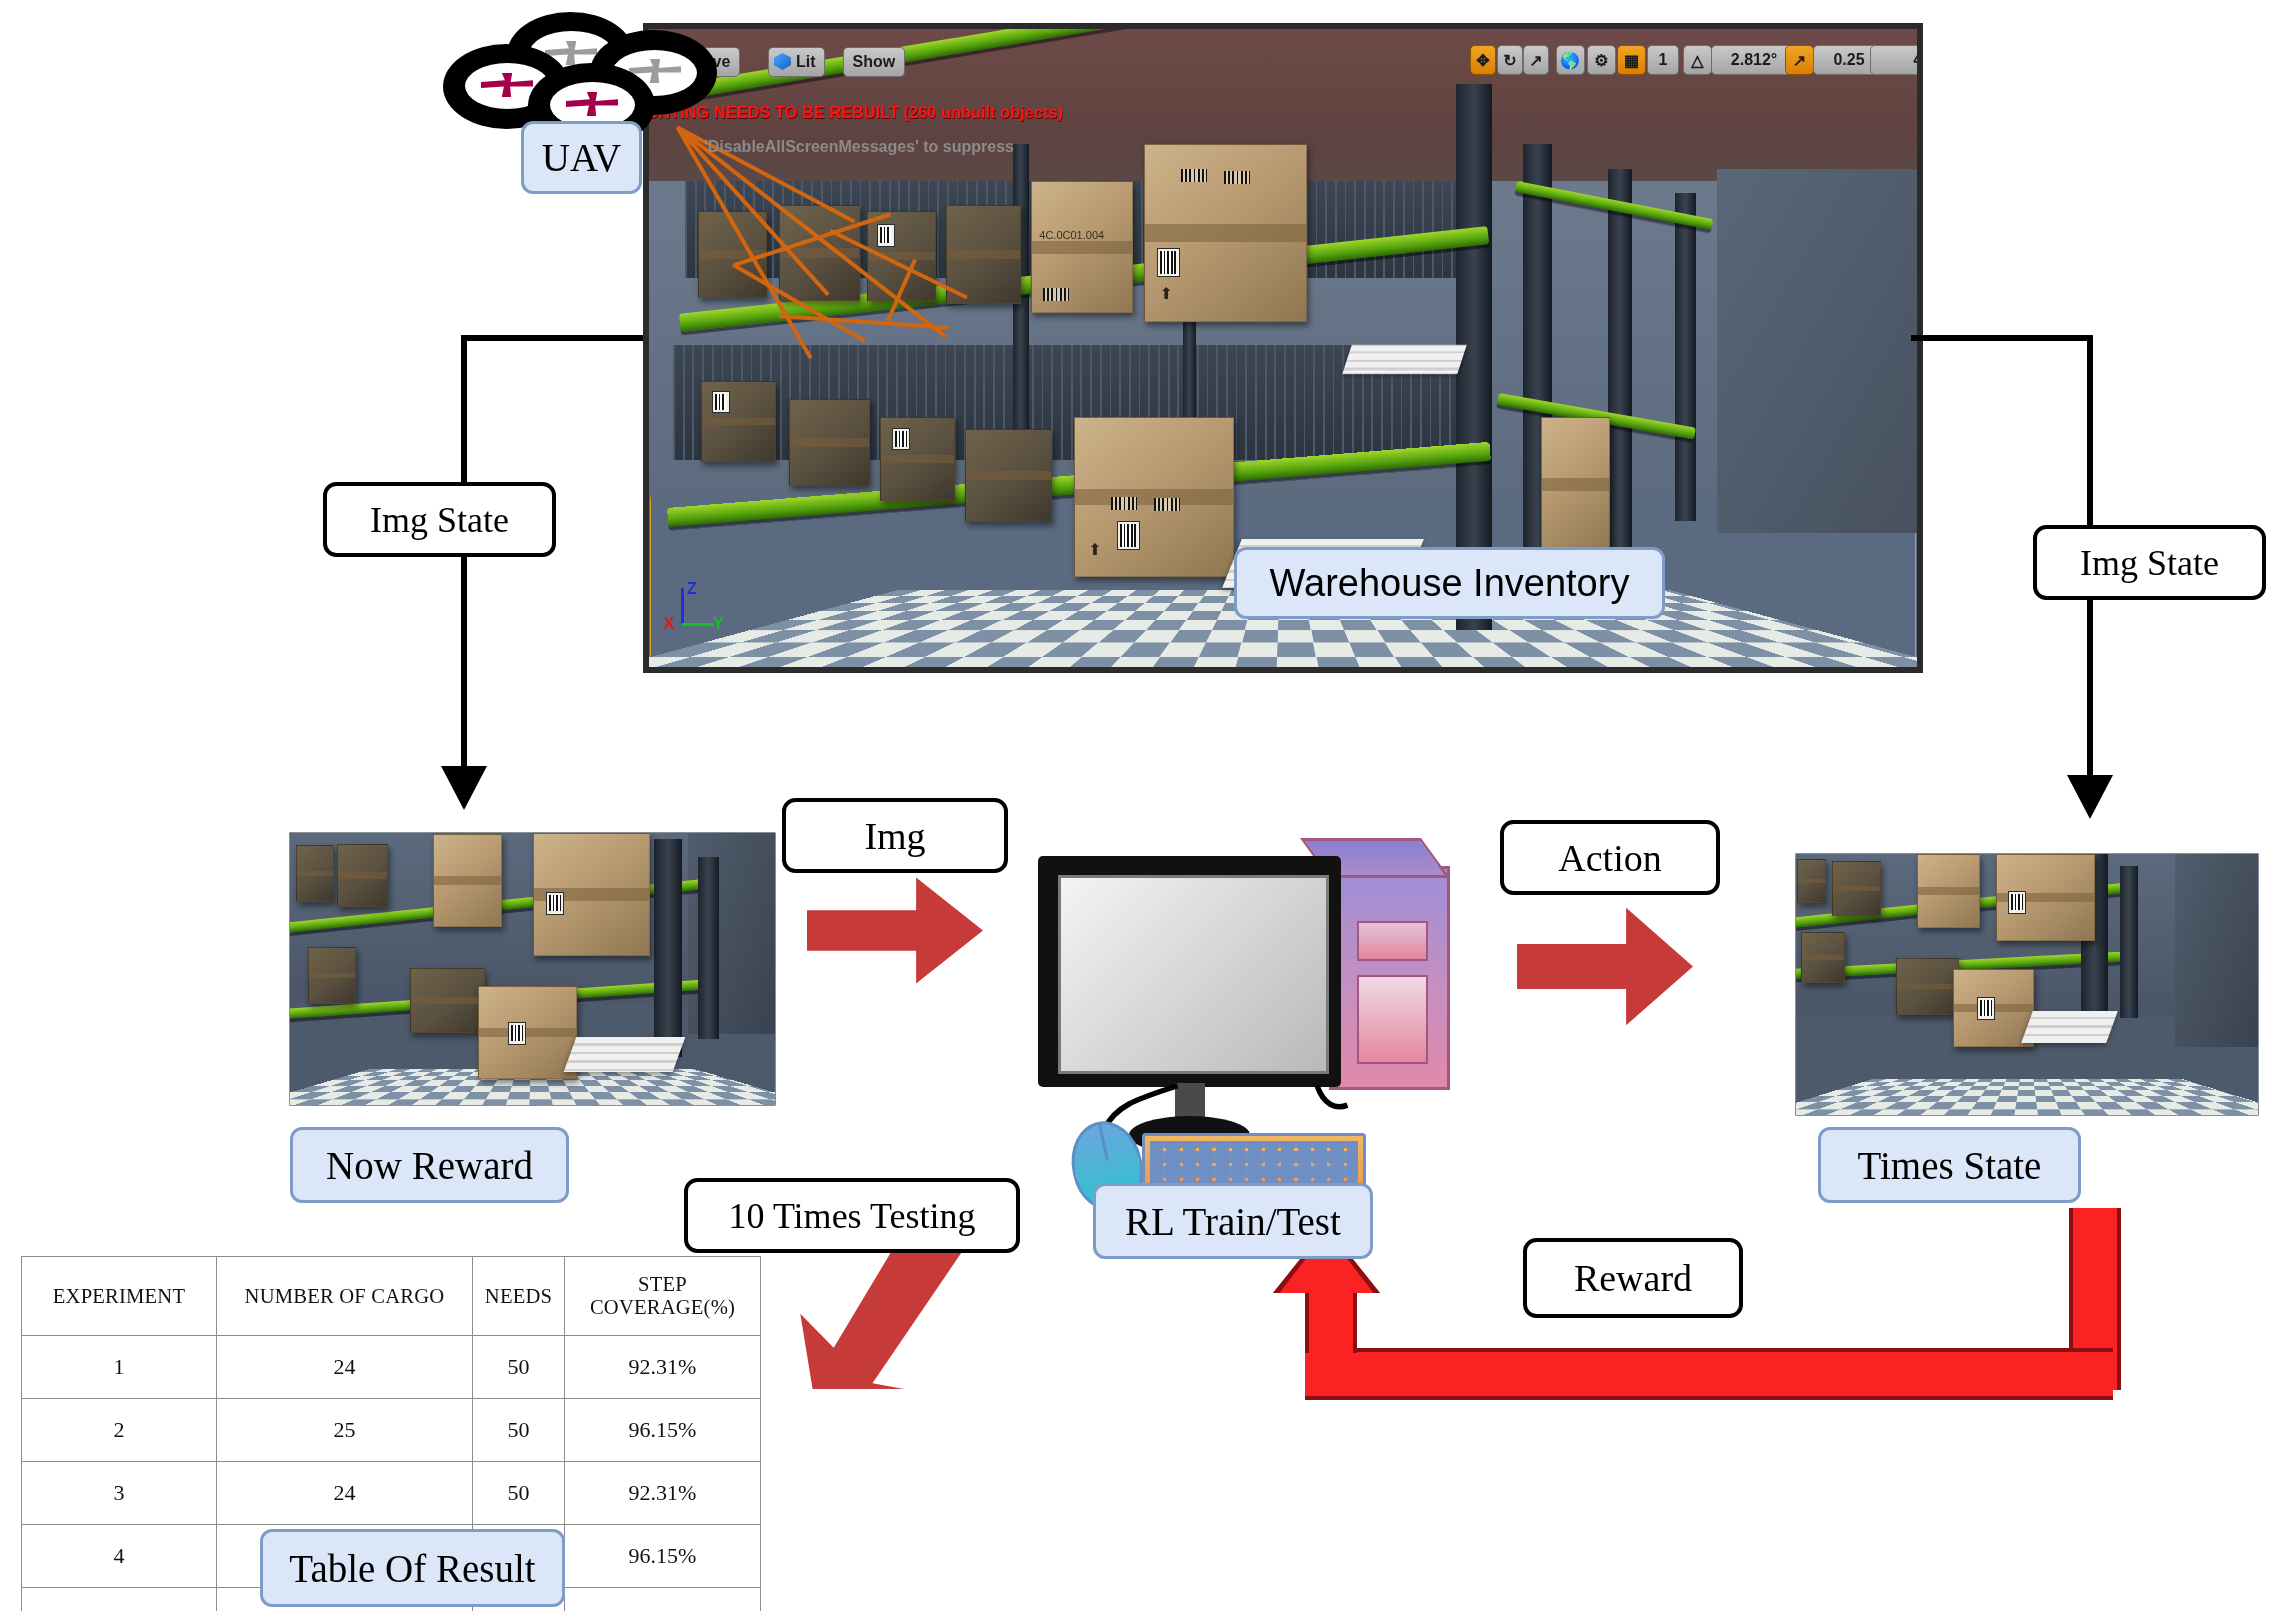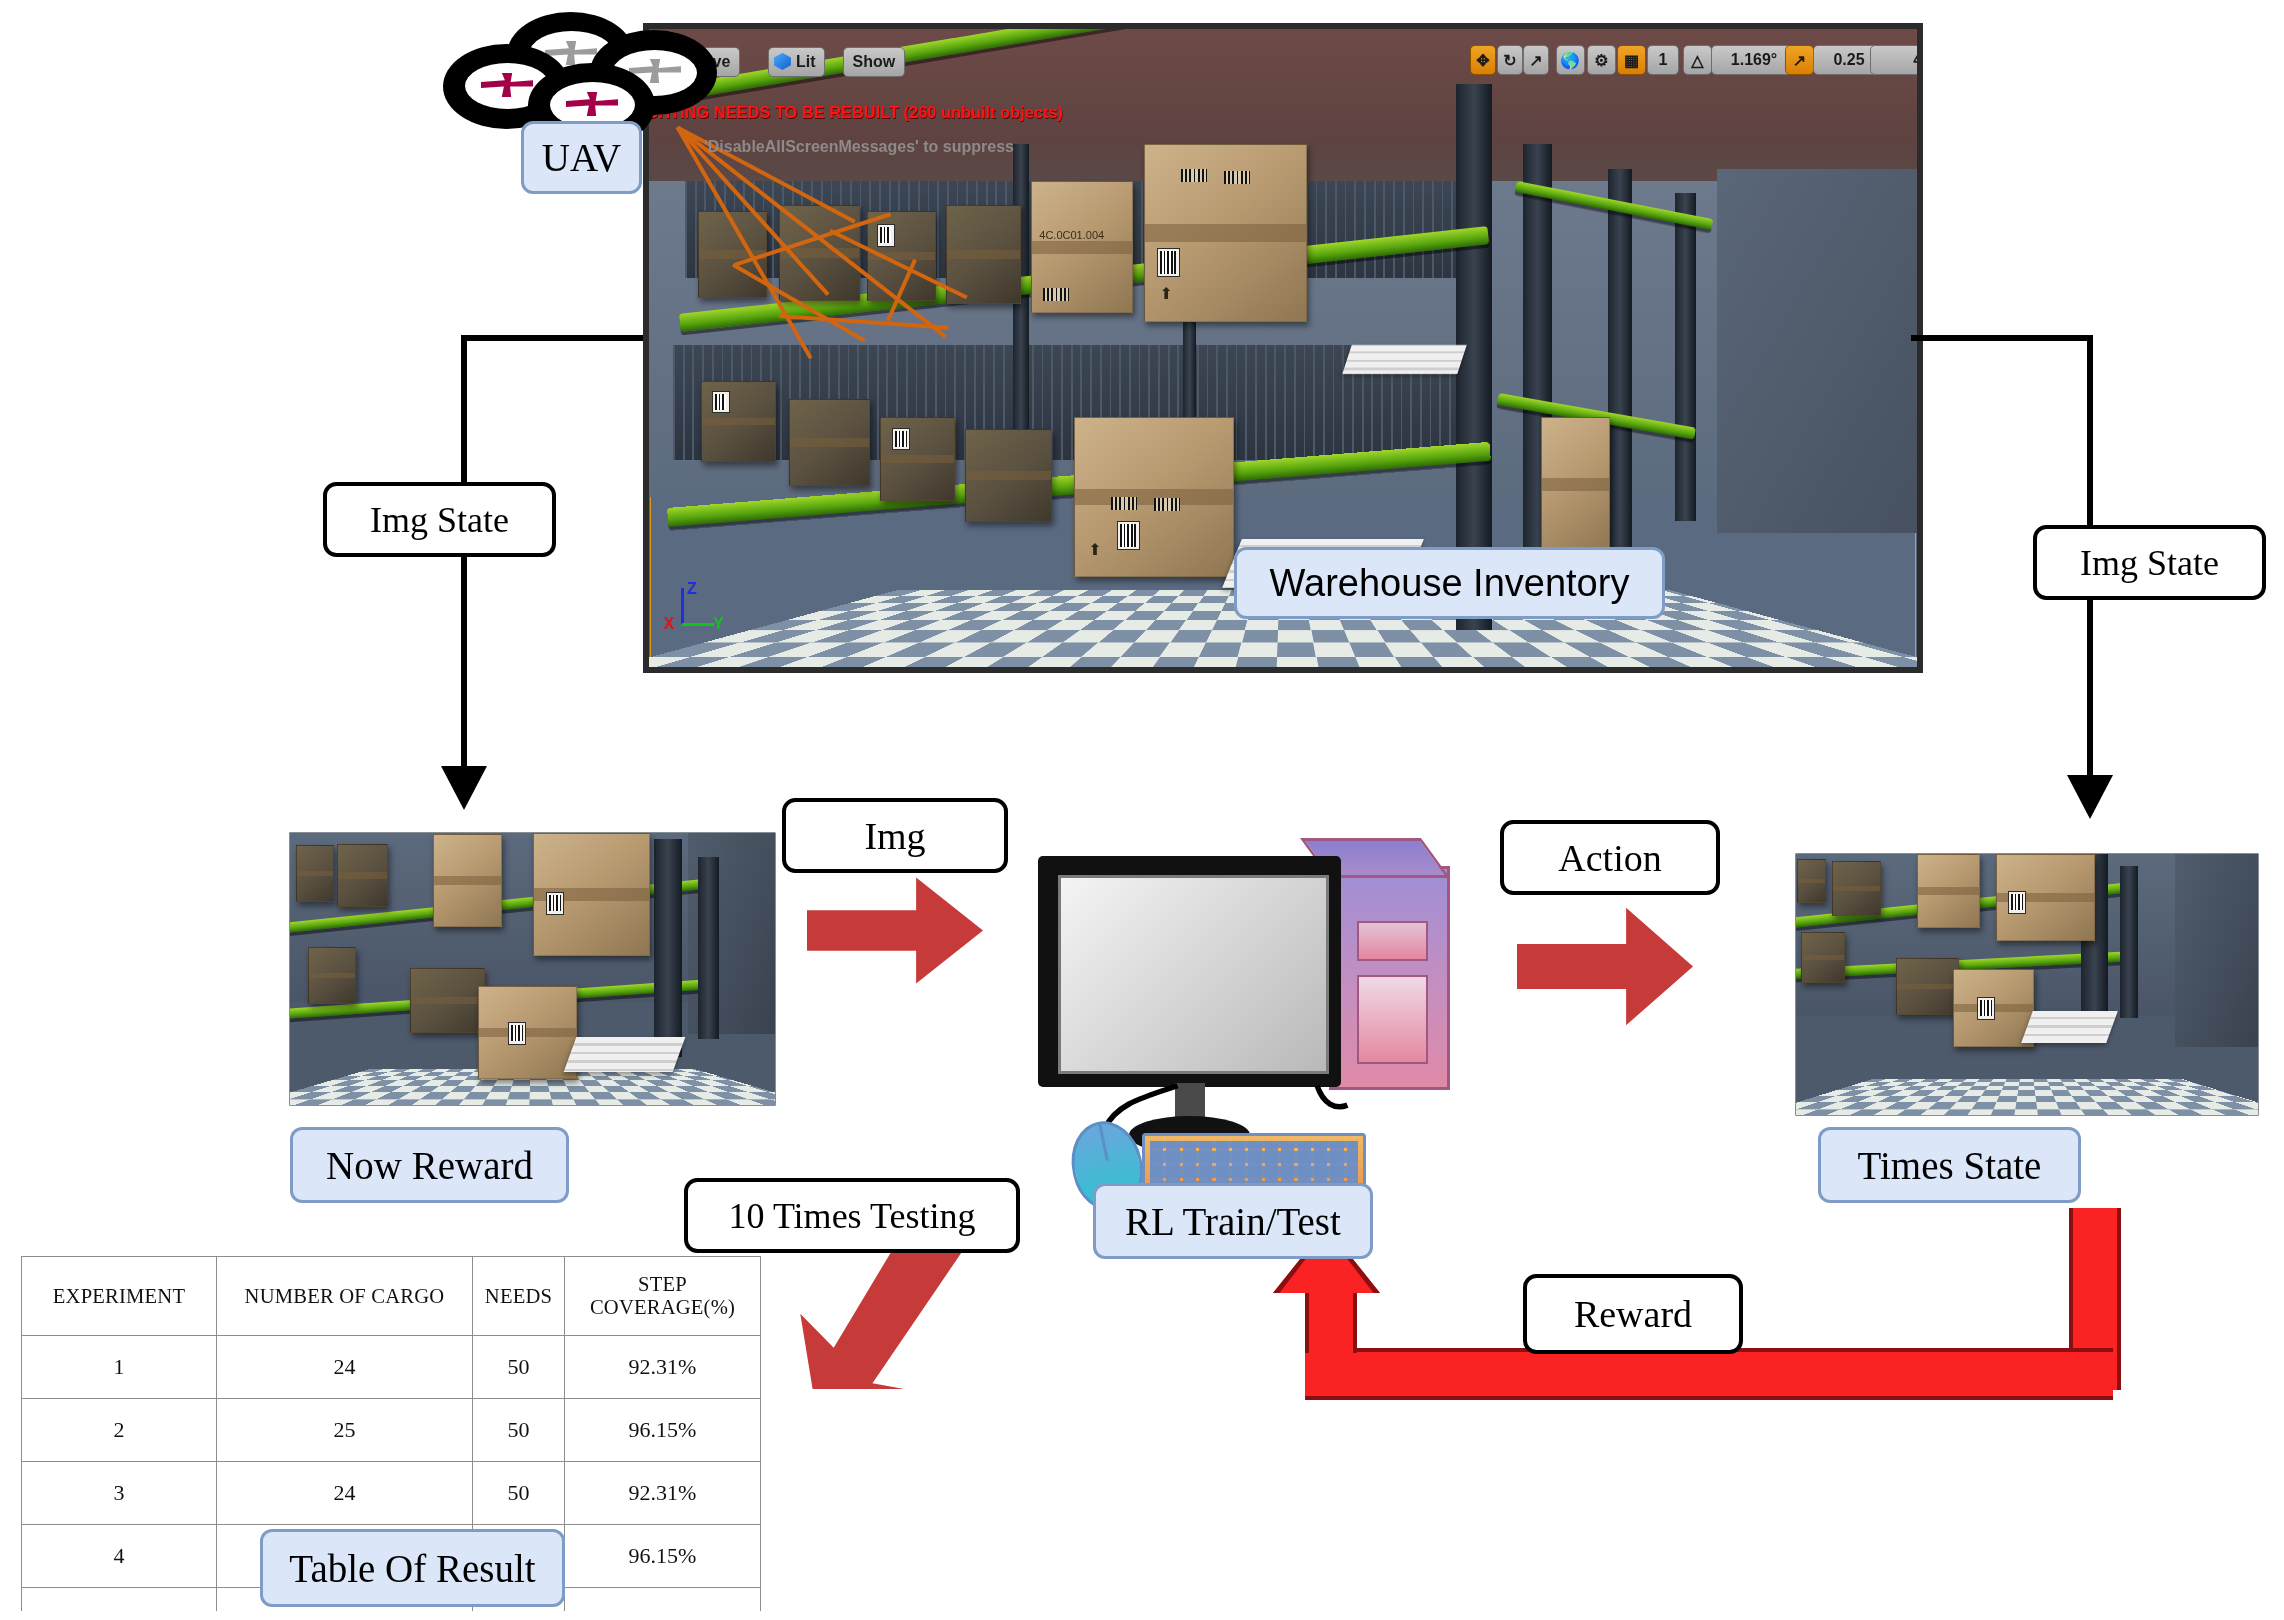--- a/index.html
+++ b/index.html
@@ -207,21 +207,21 @@
   <div class="ue-warn2" style="left:55px;top:109px;font-weight:bold;">'DisableAllScreenMessages' to suppress</div>
 
   <div class="ue-btn orange" style="left:821px;top:16px;width:24px;padding:0;">✥</div>
   <div class="ue-btn" style="left:848px;top:16px;width:24px;padding:0;">↻</div>
   <div class="ue-btn" style="left:874px;top:16px;width:24px;padding:0;">↗</div>
   <div class="ue-btn" style="left:907px;top:16px;width:27px;padding:0;">🌎</div>
   <div class="ue-btn" style="left:938px;top:16px;width:27px;padding:0;">⚙</div>
   <div class="ue-btn orange" style="left:968px;top:16px;width:27px;padding:0;">▦</div>
   <div class="ue-btn" style="left:998px;top:16px;width:30px;padding:0;">1</div>
   <div class="ue-btn" style="left:1034px;top:16px;width:27px;padding:0;">△</div>
-  <div class="ue-btn" style="left:1062px;top:16px;width:67px;">1.169°</div>
+  <div class="ue-btn" style="left:1062px;top:16px;width:67px;">2.812°</div>
   <div class="ue-btn orange" style="left:1136px;top:16px;width:27px;padding:0;">↗</div>
   <div class="ue-btn" style="left:1164px;top:16px;width:53px;">0.25</div>
   <div class="ue-btn" style="left:1221px;top:16px;width:52px;padding-left:20.6px;">4</div>
 
   <div class="abs" style="left:11px;bottom:24px;width:73px;height:67px;">
     <div class="abs" style="left:20.6px;top:12px;width:3px;height:36px;background:#1f2fe0;"></div>
     <div class="abs" style="left:27px;top:3.6px;color:#1f2fe0;font-family:'Liberation Sans',sans-serif;font-size:16px;font-weight:bold;">Z</div>
     <div class="abs" style="left:22px;top:47px;width:32px;height:3px;background:#10c41a;"></div>
     <div class="abs" style="left:53px;top:39px;color:#10c41a;font-family:'Liberation Sans',sans-serif;font-size:16px;font-weight:bold;">Y</div>
     <div class="abs" style="left:3.6px;top:39px;color:#e21414;font-family:'Liberation Sans',sans-serif;font-size:16px;font-weight:bold;">X</div>
@@ -415,21 +415,21 @@
             border-left:4.9px solid #8c0f0f;border-right:4.9px solid #8c0f0f;z-index:28;"></div>
 <div class="abs" style="left:1305px;top:1348px;width:808px;height:44px;background:#fa2222;
             border-top:4.9px solid #8c0f0f;border-bottom:4.9px solid #8c0f0f;z-index:28;"></div>
 <div class="abs" style="left:1305px;top:1280px;width:44px;height:73px;background:#fa2222;
             border-left:4.9px solid #8c0f0f;border-right:4.9px solid #8c0f0f;z-index:28;"></div>
 <div class="abs" style="left:1273px;top:1226px;width:107px;height:67px;background:#fa2222;
             clip-path:polygon(50% 0,100% 100%,0 100%);
             filter:drop-shadow(0 0 0 #8c0f0f);z-index:29;"></div>
 <div class="abs" style="left:1273px;top:1226px;width:107px;height:67px;background:#8c0f0f;
             clip-path:polygon(50% 0,100% 100%,94% 100%,50% 9%,6% 100%,0 100%);z-index:30;"></div>
-<div class="flowlabel" style="left:1523px;top:1238px;width:212px;height:72px;font-size:38px;margin-top:36px;">
+<div class="flowlabel" style="left:1523px;top:1238px;width:212px;height:72px;font-size:38px;">
   <span>Reward</span>
 </div>
 
 <table id="result-table">
   <thead>
     <tr>
       <th class="col-exp">EXPERIMENT</th>
       <th class="col-num">NUMBER OF CARGO</th>
       <th class="col-step">NEEDS</th>
       <th>STEP COVERAGE(%)</th>

